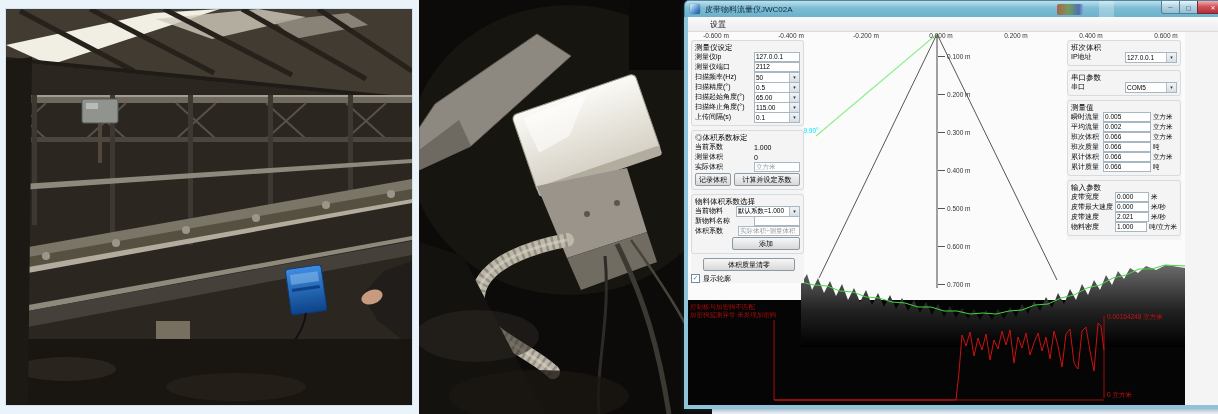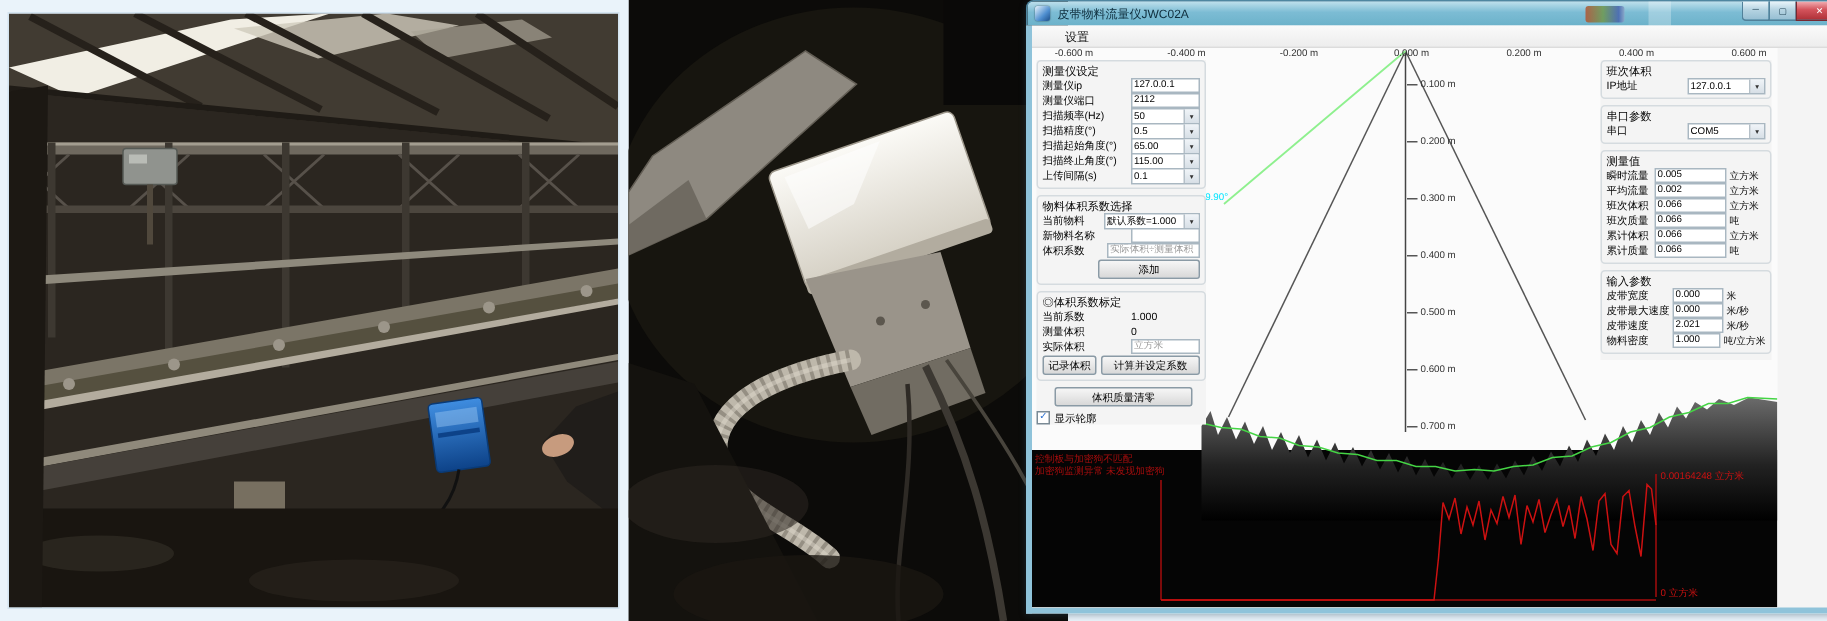--- a/index.html
+++ b/index.html
@@ -341,20 +341,40 @@
                   <span class="fselect">
                     <span class="selval">0.1</span>
                     <span class="selarrow">▾</span>
                   </span>
                 </div>
               </div>
           </div>
 
 
           <div class="group">
+            <div class="gtitle">◎体积系数标定</div>
+            <div class="frow">
+              <span class="flabel">当前系数</span>
+              <span class="fvalue">1.000</span>
+            </div>
+            <div class="frow">
+              <span class="flabel">测量体积</span>
+              <span class="fvalue">0</span>
+            </div>
+            <div class="frow">
+              <span class="flabel">实际体积</span>
+              <span class="finput ph">立方米</span>
+            </div>
+            <div class="btnrow">
+              <div class="btn">记录体积</div>
+              <div class="btn grow">计算并设定系数</div>
+            </div>
+          </div>
+
+          <div class="group">
             <div class="gtitle">物料体积系数选择</div>
             <div class="frow">
               <span class="flabel">当前物料</span>
               <span class="fselect" style="width:62px">
                 <span class="selval">默认系数=1.000</span>
                 <span class="selarrow">▾</span>
               </span>
             </div>
             <div class="frow">
               <span class="flabel">新物料名称</span>
@@ -362,40 +382,20 @@
             </div>
             <div class="frow">
               <span class="flabel">体积系数</span>
               <span class="finput ph" style="width:58px">实际体积÷测量体积</span>
             </div>
             <div class="btnrow">
               <div class="btn add">添加</div>
             </div>
           </div>
 
-          <div class="group">
-            <div class="gtitle">◎体积系数标定</div>
-            <div class="frow">
-              <span class="flabel">当前系数</span>
-              <span class="fvalue">1.000</span>
-            </div>
-            <div class="frow">
-              <span class="flabel">测量体积</span>
-              <span class="fvalue">0</span>
-            </div>
-            <div class="frow">
-              <span class="flabel">实际体积</span>
-              <span class="finput ph">立方米</span>
-            </div>
-            <div class="btnrow">
-              <div class="btn">记录体积</div>
-              <div class="btn grow">计算并设定系数</div>
-            </div>
-          </div>
-
           <div class="btn clear">体积质量清零</div>
           <div class="chkrow">
             <span class="chk">✓</span>
             <span class="chklab">显示轮廓</span>
           </div>
         </div>
 
         <div class="rcol">
           <div class="group">
             <div class="gtitle">班次体积</div>

